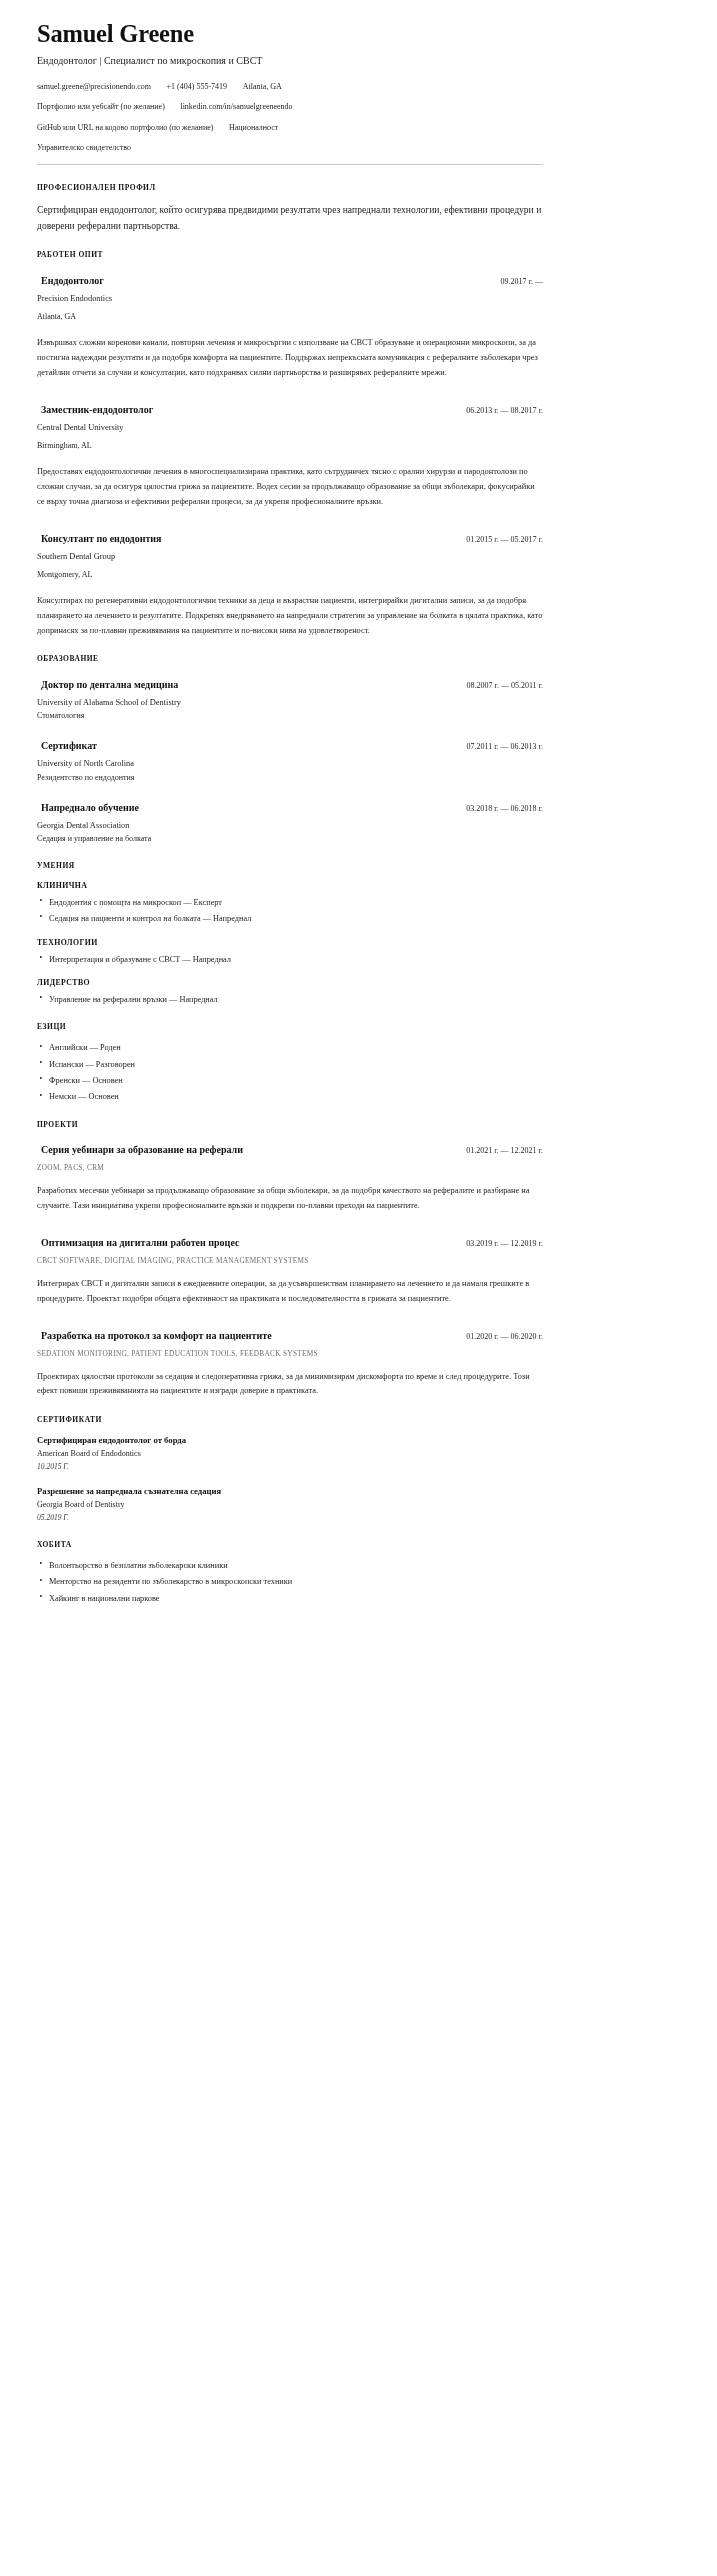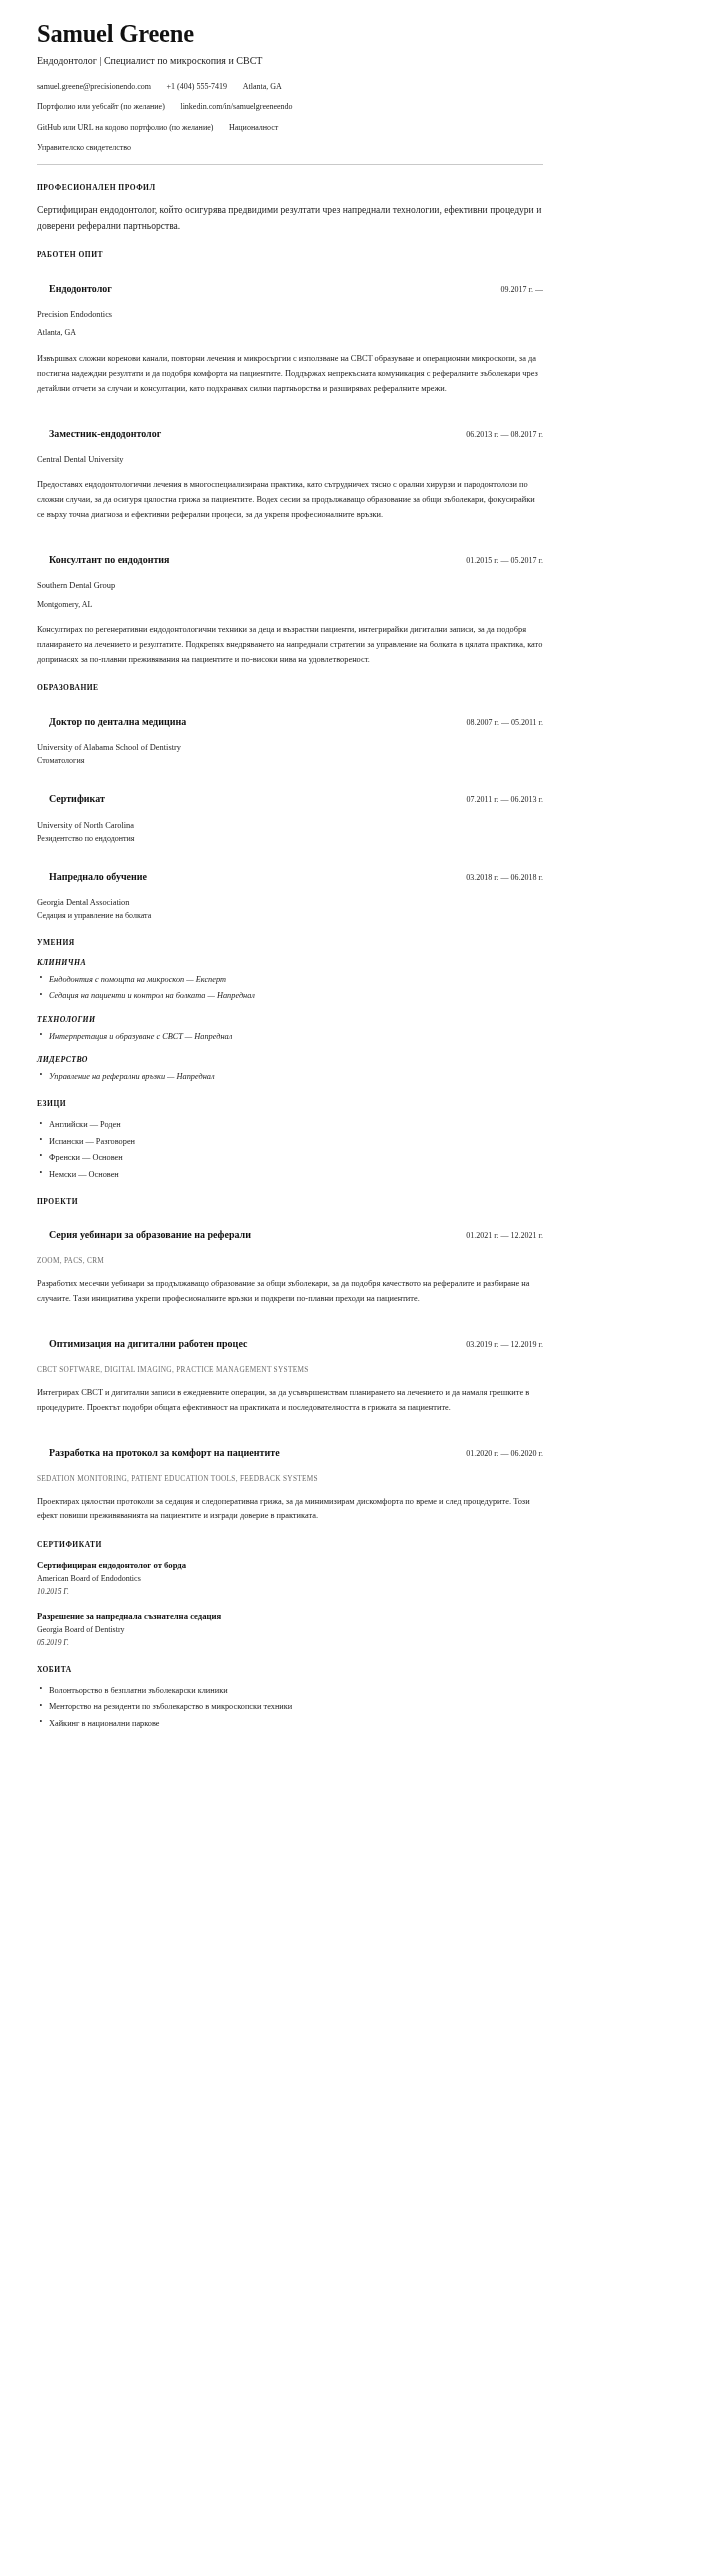--- a/index.html
+++ b/index.html
@@ -78,21 +78,21 @@
   .entry:last-child { margin-bottom: 0; }
   .entry-head {
     display: flex;
     align-items: baseline;
     justify-content: space-between;
     gap: 14.4px;
   }
   .entry-title {
     font-size: 10px;
     font-weight: bold;
-    margin: 12px;
+    margin: 4px;
     color: #111111;
     line-height: 1.3;
   }
   .entry-dates {
     font-size: 8px;
     color: #262626;
     white-space: nowrap;
     line-height: 1.3;
   }
   .entry-org {
@@ -122,21 +122,21 @@
   }
   .entry-desc {
     font-size: 8.4px;
     line-height: 1.78;
     margin: 12px 0 0 0;
     color: #1d1d1d;
     max-width: 541px;
   }
 
   
-  .skill-group { margin: 0 0 12px 0; font-style: italic; }
+  .skill-group { margin: 0 0 12px 0; }
   .skill-group:last-child { margin-bottom: 0; }
   .skill-group-title {
     font-size: 7.8px;
     font-weight: bold;
     letter-spacing: 0.4px;
     text-transform: uppercase;
     margin: 0 0 6px 0;
     color: #111111;
   }
   ul.bullets {
@@ -231,20 +231,21 @@
           <p class="entry-org">Precision Endodontics</p>
           <p class="entry-meta">Atlanta, GA</p>
           <p class="entry-desc">Извършвах сложни коренови канали, повторни лечения и микросъргии с използване на CBCT образуване и операционни микроскопи, за да постигна надеждни резултати и да подобря комфорта на пациентите. Поддържах непрекъсната комуникация с рефералните зъболекари чрез детайлни отчети за случаи и консултации, като подхранвах силни партньорства и разширявах рефералните мрежи.</p>
         </div>
         <div class="entry">
           <div class="entry-head">
             <h3 class="entry-title">Заместник-ендодонтолог</h3>
             <span class="entry-dates">06.2013 г. — 08.2017 г.</span>
           </div>
           <p class="entry-org">Central Dental University</p>
+          <p class="entry-meta">Birmingham, AL</p>
           <p class="entry-desc">Предоставях ендодонтологични лечения в многоспециализирана практика, като сътрудничех тясно с орални хирурзи и пародонтолози по сложни случаи, за да осигуря цялостна грижа за пациентите. Водех сесии за продължаващо образование за общи зъболекари, фокусирайки се върху точна диагноза и ефективни реферални процеси, за да укрепя професионалните връзки.</p>
         </div>
         <div class="entry">
           <div class="entry-head">
             <h3 class="entry-title">Консултант по ендодонтия</h3>
             <span class="entry-dates">01.2015 г. — 05.2017 г.</span>
           </div>
           <p class="entry-org">Southern Dental Group</p>
           <p class="entry-meta">Montgomery, AL</p>
           <p class="entry-desc">Консултирах по регенеративни ендодонтологични техники за деца и възрастни пациенти, интегрирайки дигитални записи, за да подобря планирането на лечението и резултатите. Подкрепях внедряването на напреднали стратегии за управление на болката в цялата практика, като допринасях за по-плавни преживявания на пациентите и по-високи нива на удовлетвореност.</p>

